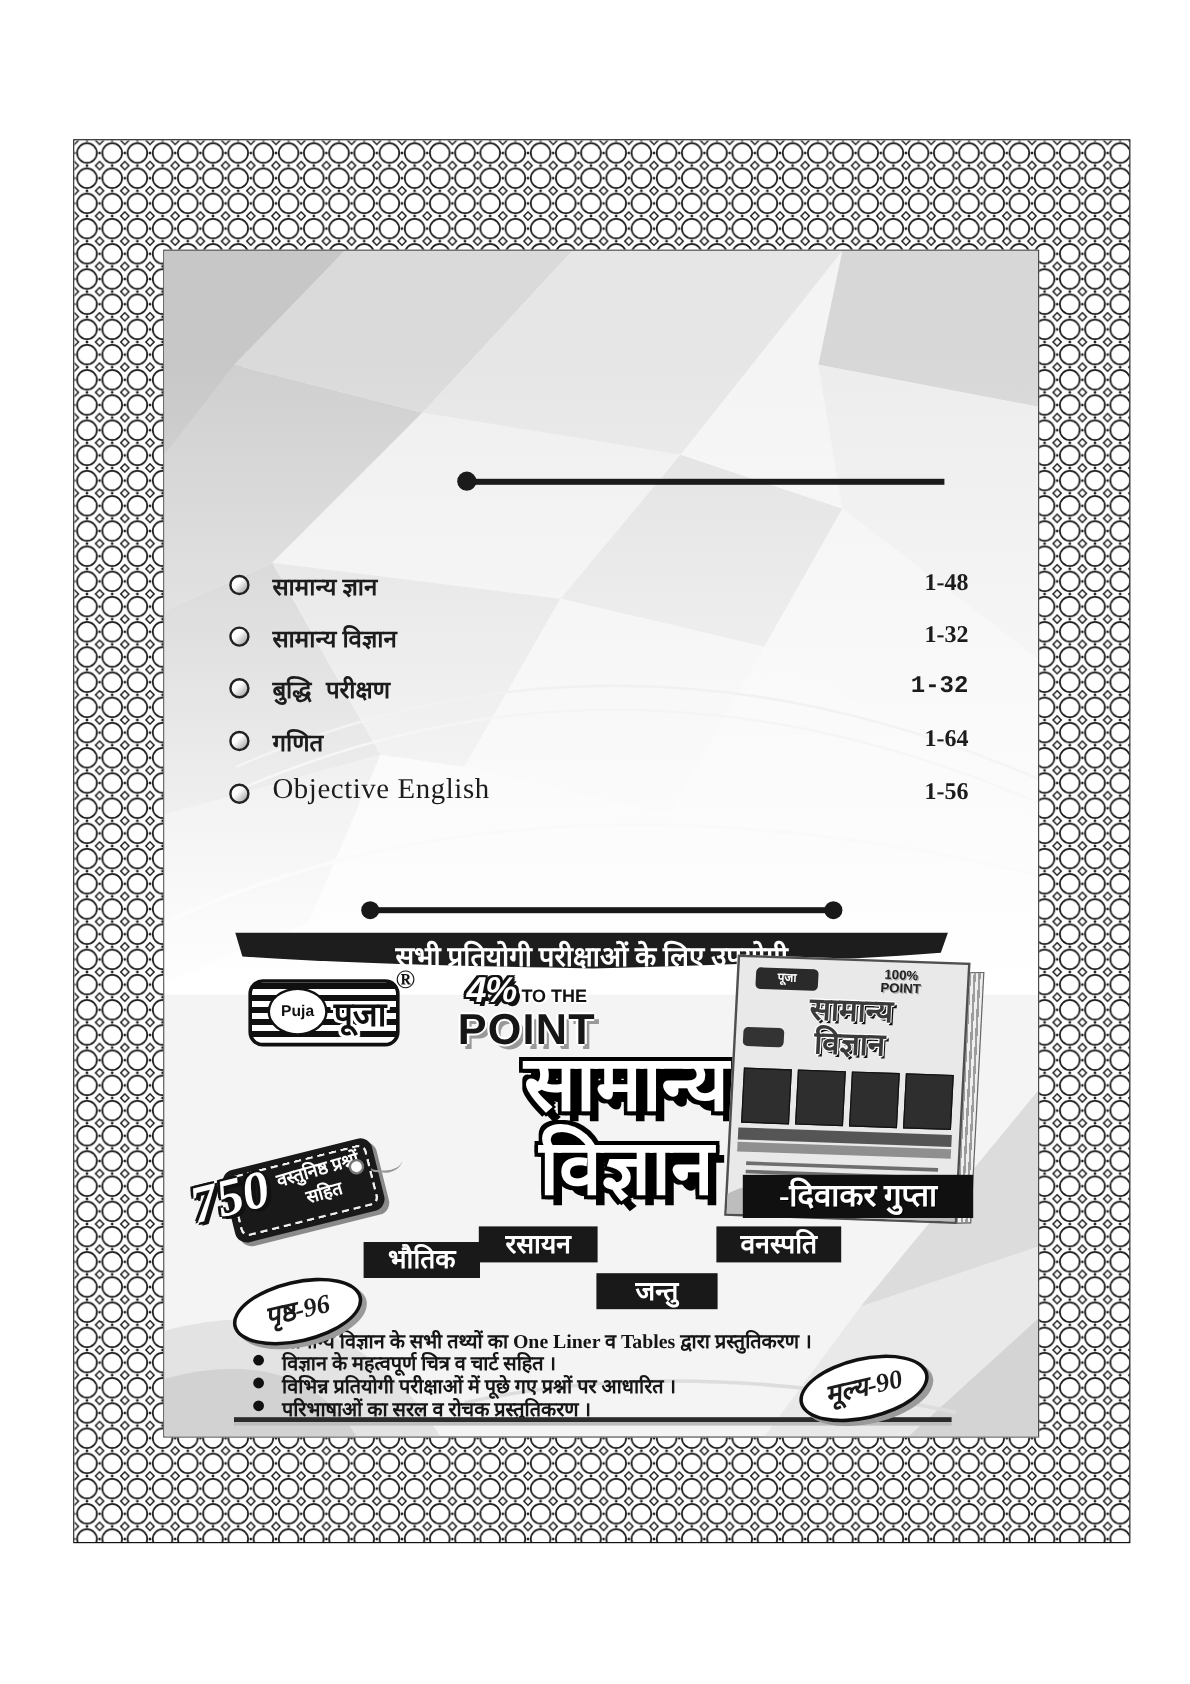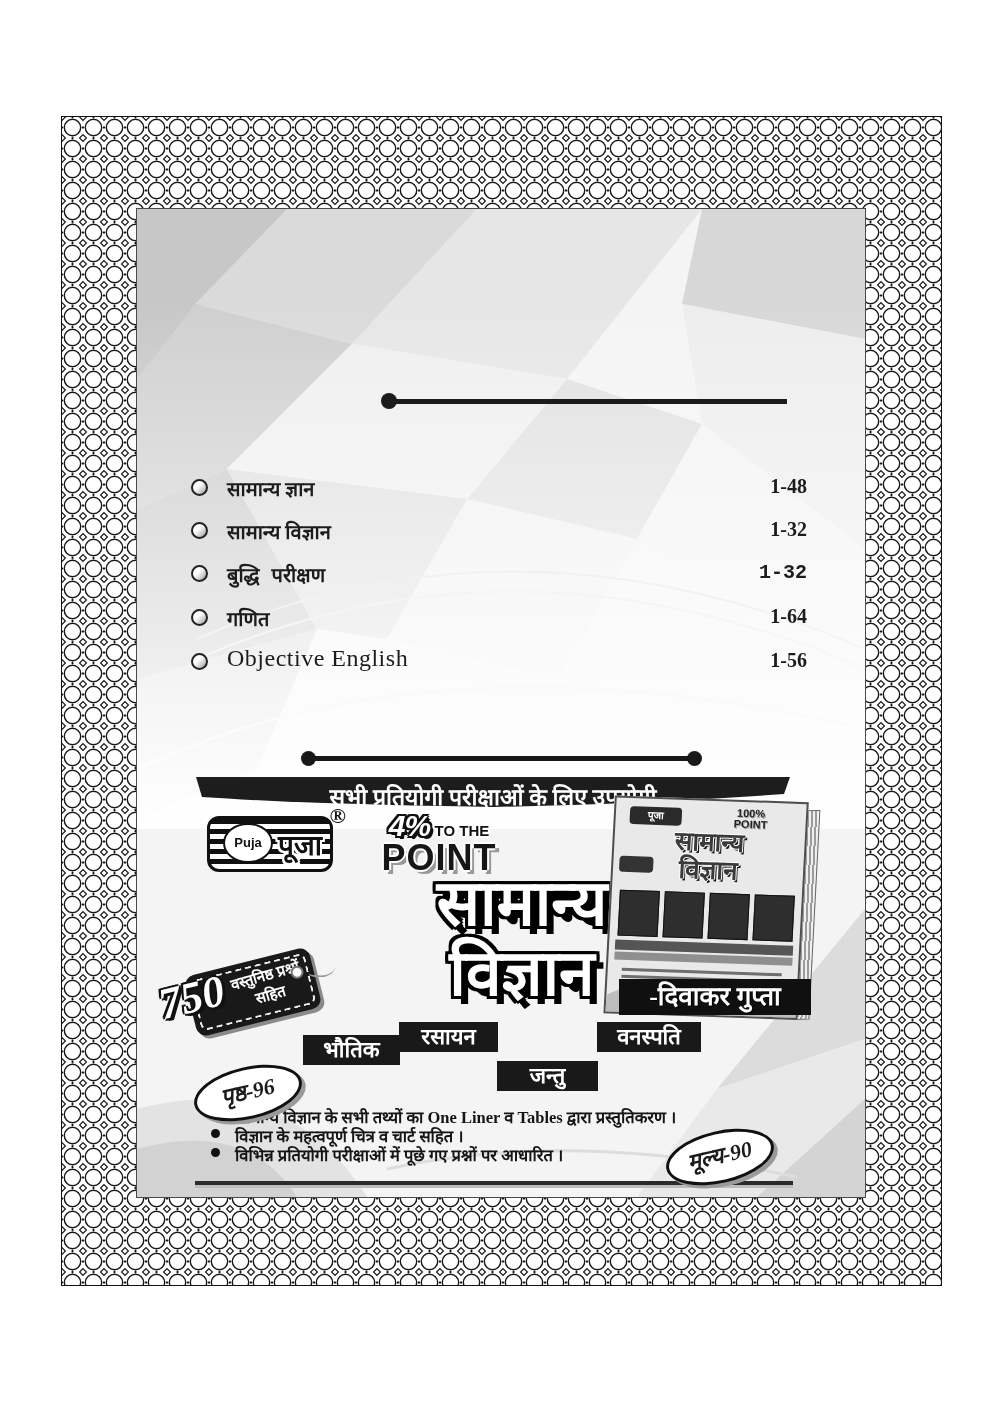--- a/index.html
+++ b/index.html
@@ -304,18 +304,22 @@
         <span>सामान्य विज्ञान के सभी तथ्यों का One Liner व Tables द्वारा प्रस्तुतिकरण ।</span>
       </div>
       <div class="feat">
         <span class="dot"></span>
         <span>विज्ञान के महत्वपूर्ण चित्र व चार्ट सहित ।</span>
       </div>
       <div class="feat">
         <span class="dot"></span>
         <span>विभिन्न प्रतियोगी परीक्षाओं में पूछे गए प्रश्नों पर आधारित ।</span>
       </div>
+      <div class="feat">
+        <span class="dot"></span>
+        <span>परिभाषाओं का सरल व रोचक प्रस्तुतिकरण ।</span>
+      </div>
     </div>
 
     <div class="layer bottom-rule abs"></div>
 
   </div>
 </div>
 
 </body></html>

